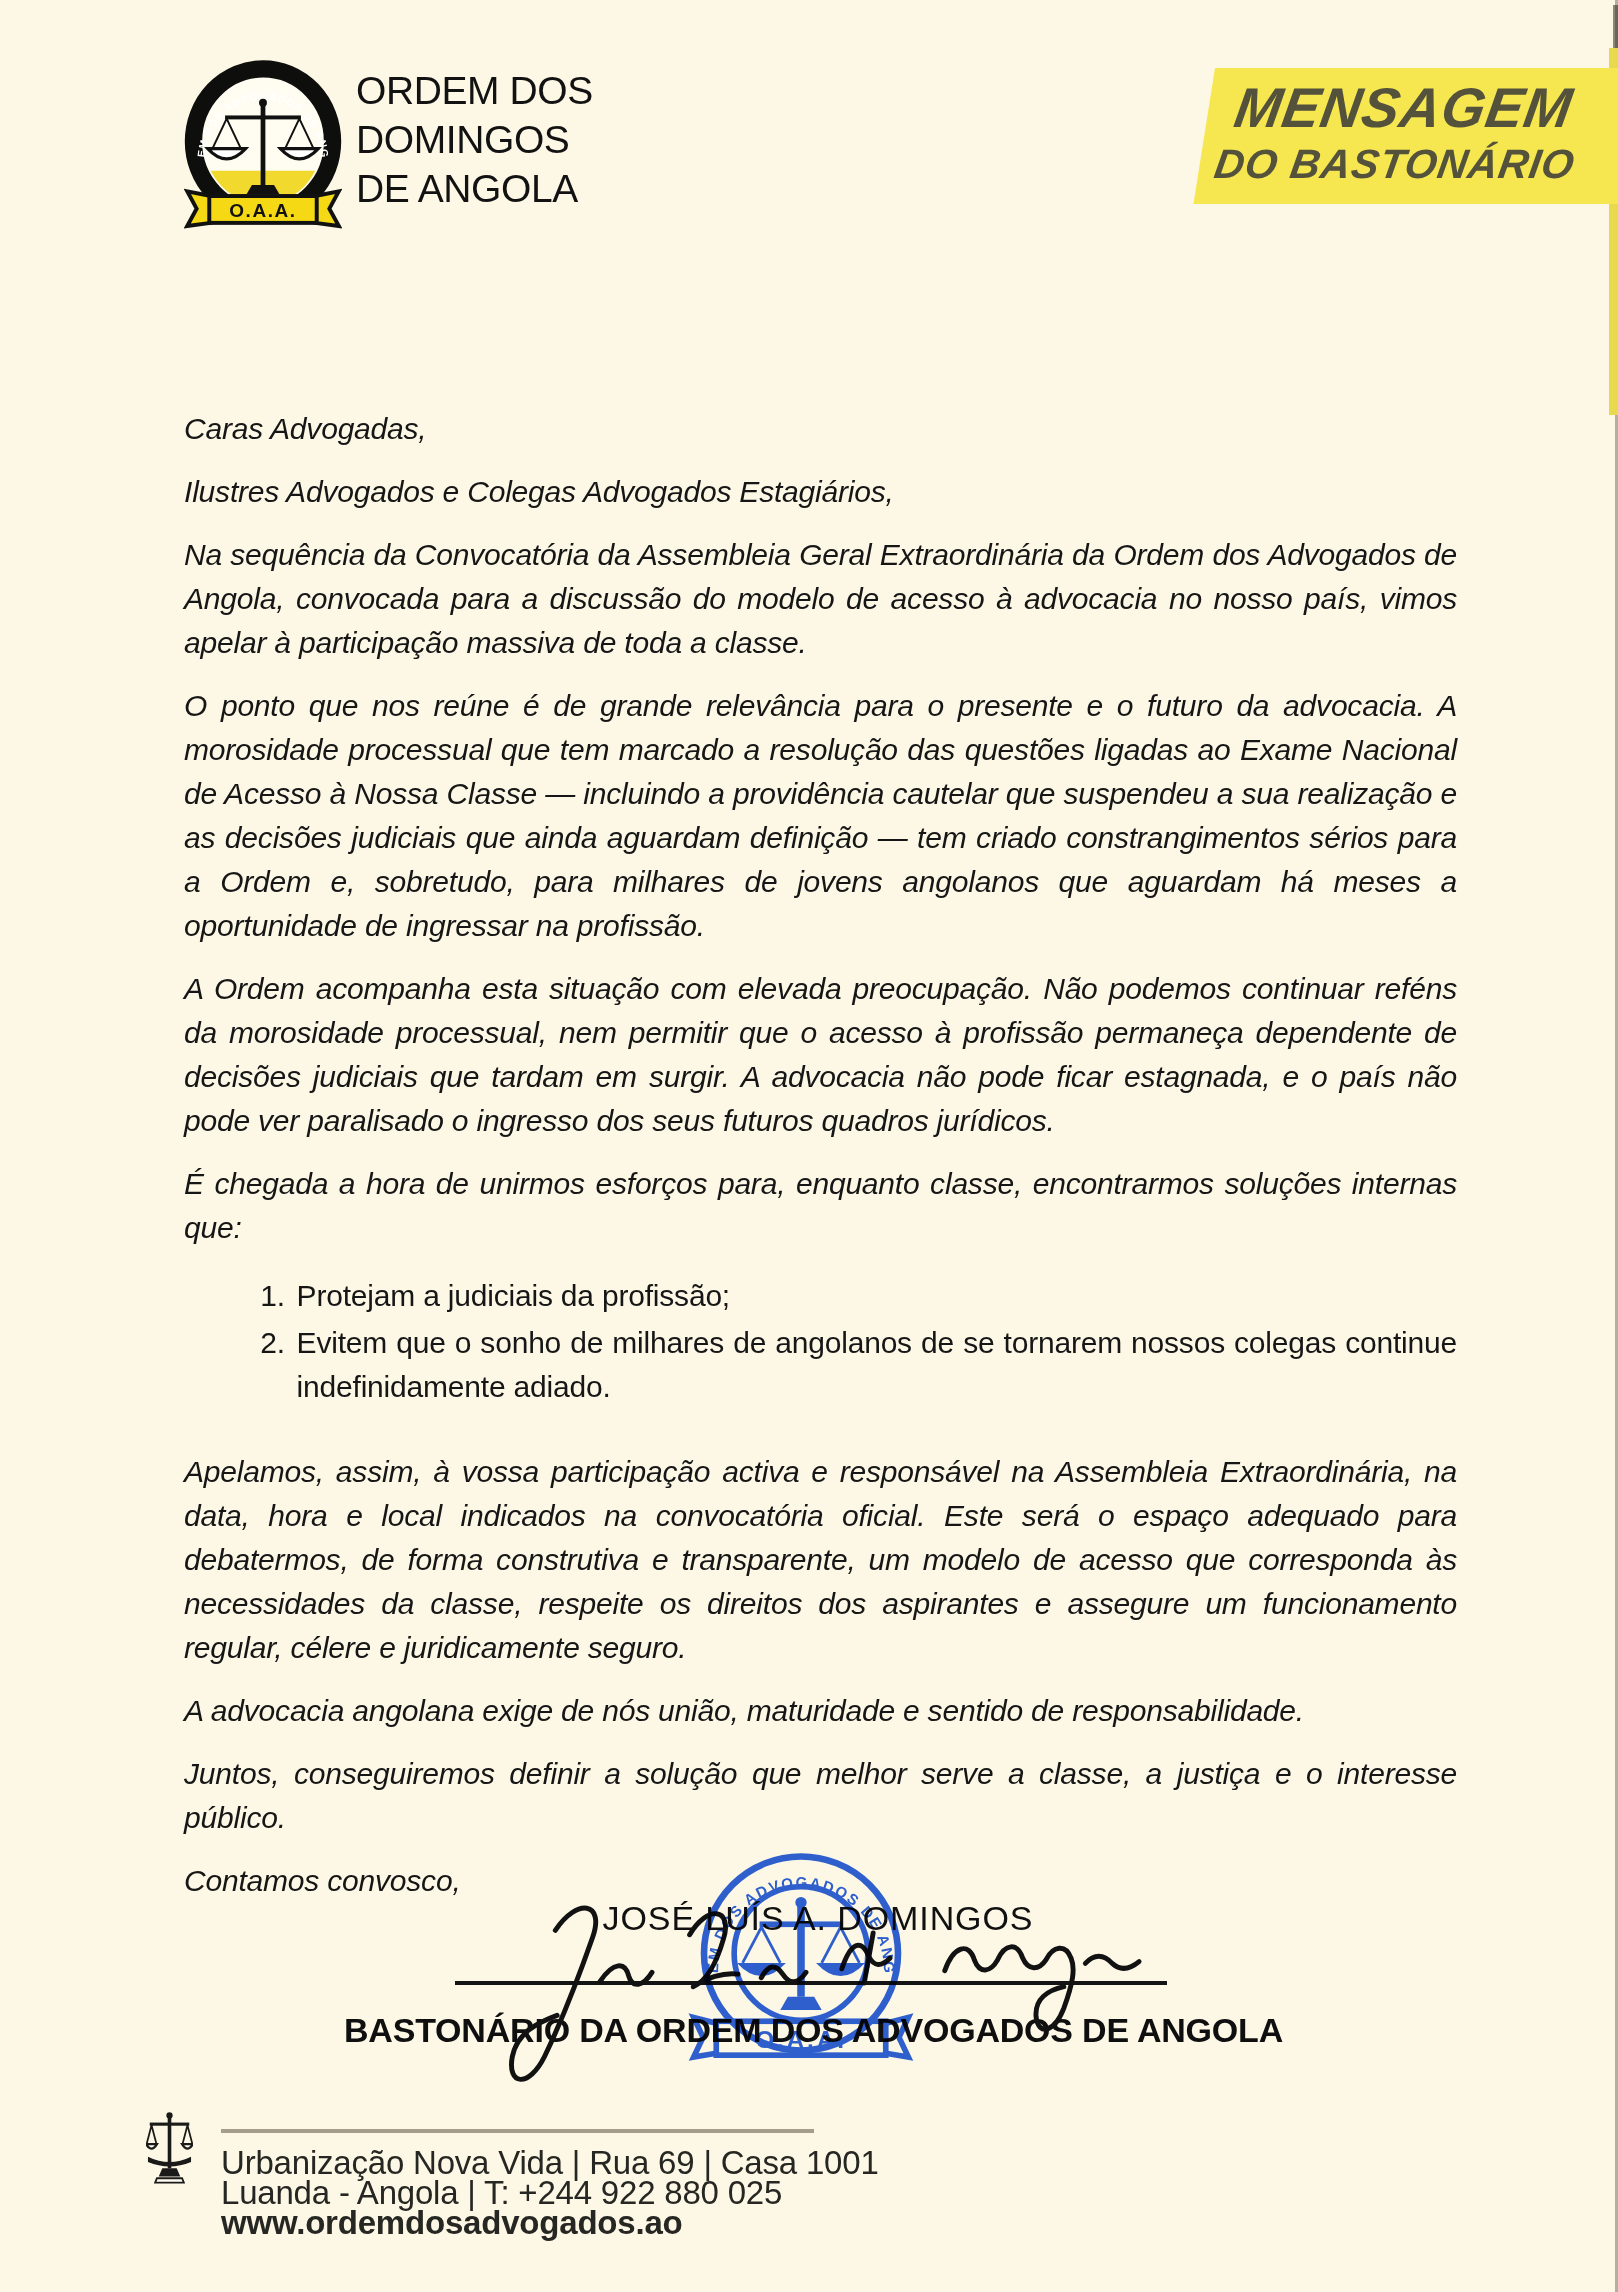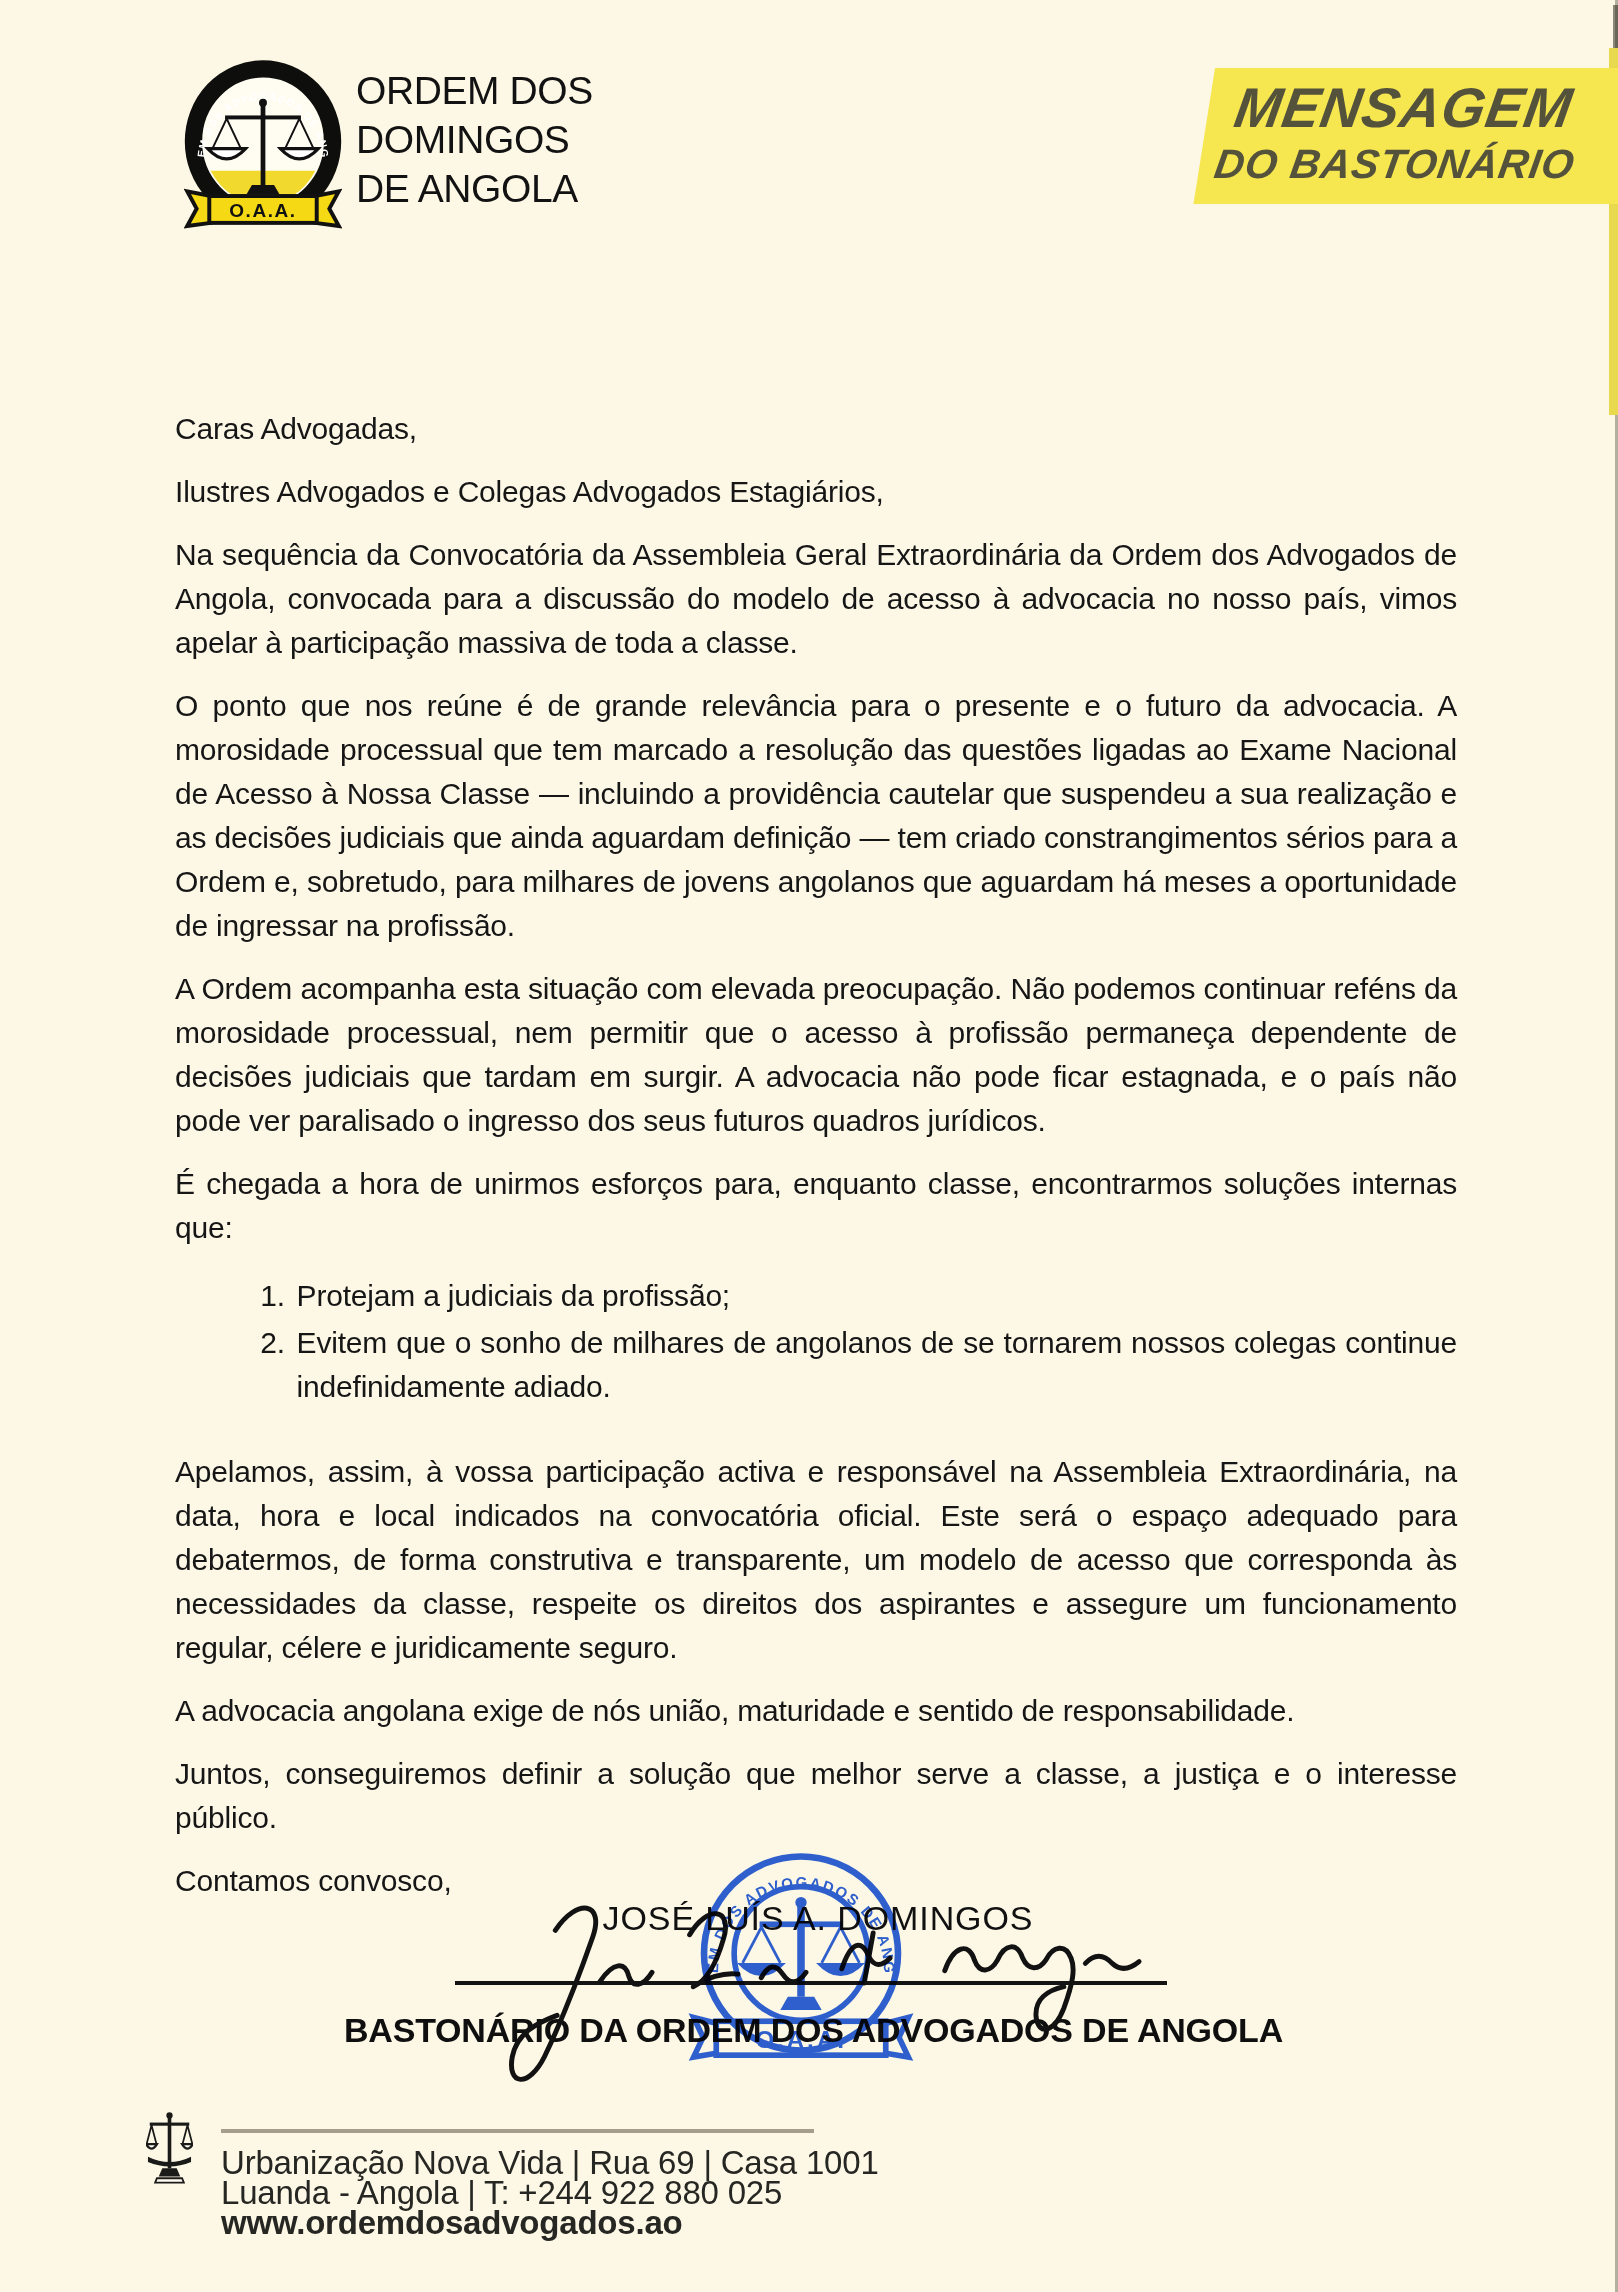--- a/index.html
+++ b/index.html
@@ -39,21 +39,21 @@
     text-align:center;padding-left:54px;box-sizing:border-box;
     font-size:44px;font-weight:bold;color:#0d0d0d;letter-spacing:0.4px;
   }
 
   
   .body-text{
     position:absolute;left:175px;top:407px;width:1282px;
     font-size:30px;line-height:44px;letter-spacing:-0.2px;
     text-align:justify;color:#161616;
   }
-  .body-text p{margin:0 0 19px 0;}
+  .body-text p{margin:0 0 19px 9px;font-style:italic;}
   .body-text p.no-justify{text-align:left;}
   .body-text ol{
     margin:24px 0 41px 0;padding-left:118px;
   }
   .body-text li{margin:0 0 2.7px 0;text-align:justify;padding-left:3.6px;}
 
   
   .sig-name{
     position:absolute;left:0;top:1899px;width:100%;
     text-align:center;padding-left:18px;box-sizing:border-box;

